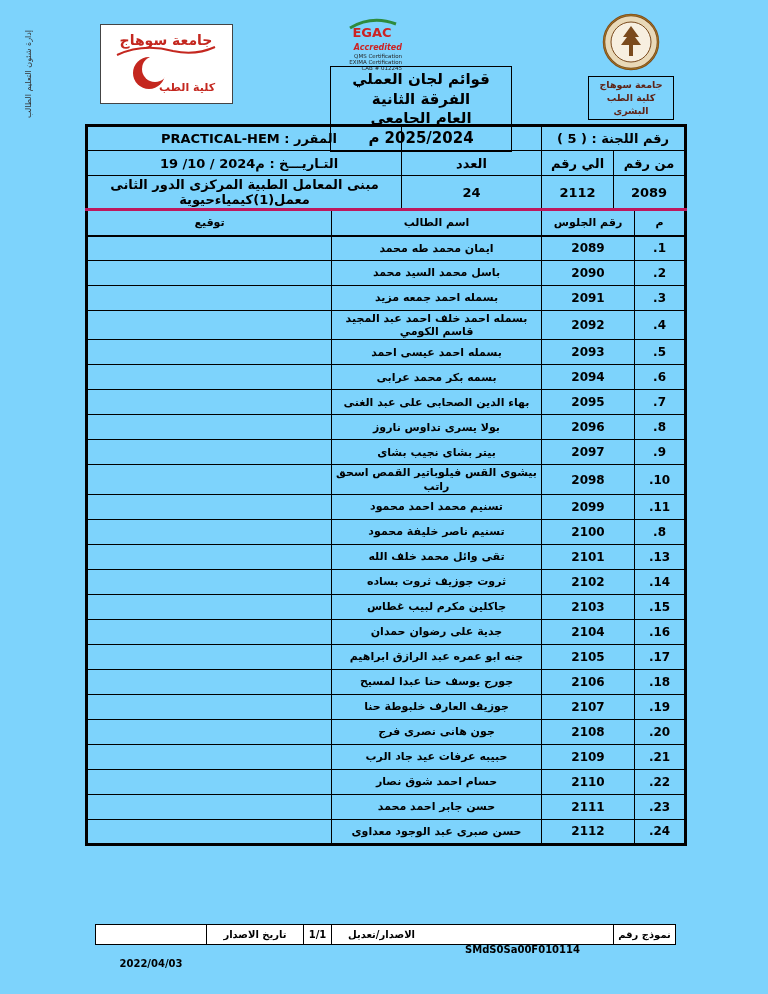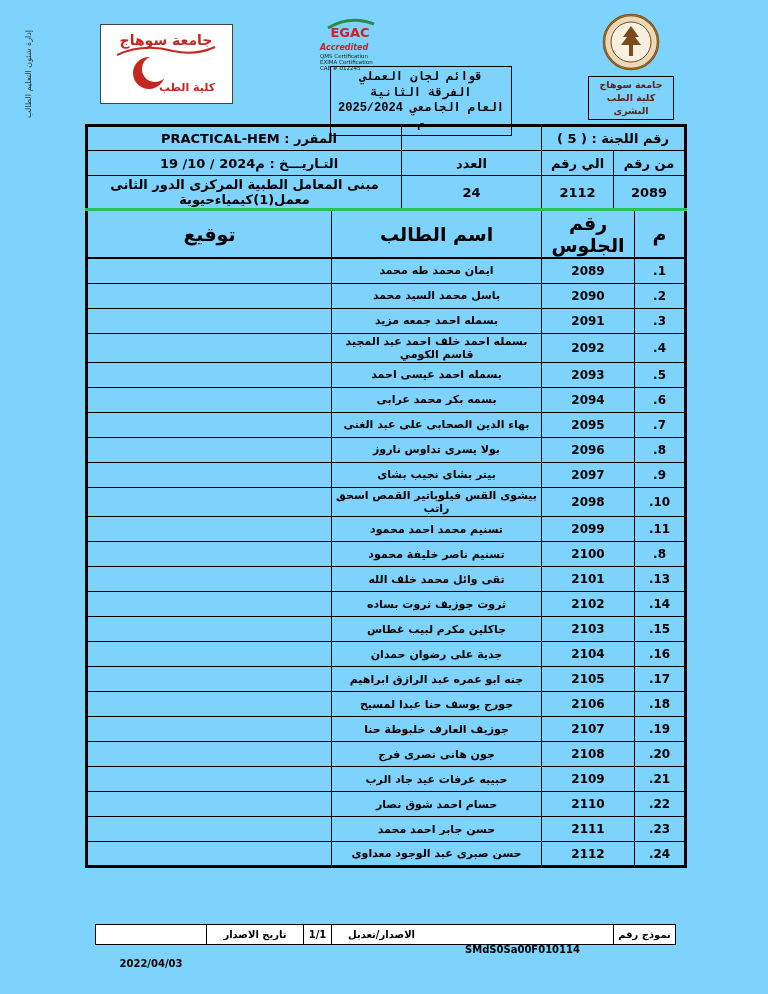--- a/index.html
+++ b/index.html
@@ -13,52 +13,52 @@
   
   .side-text{
     position:absolute; left:24px; top:118px;
     transform:rotate(-90deg); transform-origin:left top;
     font-size:8px; color:#333; white-space:nowrap; letter-spacing:.5px;
   }
   .stamp{
     position:absolute; left:100px; top:24px; width:133px; height:80px;
     border:1.5px solid #444; background:#fff;
   }
-  .egac{ position:absolute; left:320px; top:15px; width:82px; text-align:left; line-height:1.15; }
+  .egac{ position:absolute; left:320px; top:15px; width:82px; text-align:right; line-height:1.15; }
   .egac-acc{ color:#c22; font-size:8px; font-weight:bold; font-style:italic; }
   .egac-line{ font-size:5.5px; color:#222; }
   .aja{ position:absolute; left:416px; top:15px; width:80px; text-align:center; }
   .iso-row{ display:flex; gap:2px; justify-content:center; margin-top:1px; }
   .iso-pill{ border:1px solid #1d4f9e; border-radius:6px; font-size:5.5px; color:#1d4f9e; padding:0 2px; white-space:nowrap; font-weight:bold; }
   .title-box{
     position:absolute; left:330px; top:66px; width:182px;
     border:1.5px solid #000; text-align:center; padding:3px 2px;
-    font-weight:bold; font-size:12px; line-height:1.3; direction:rtl;font-family:Liberation Mono, monospace;
+    font-weight:bold; font-size:15px; line-height:1.3; direction:rtl;
   }
   .uni{ position:absolute; left:588px; top:13px; width:86px; text-align:center; }
   .uni-box{
     border:1px solid #000; margin-top:1px; padding:2px 1px;
     font-size:9.5px; font-weight:bold; line-height:1.35; direction:rtl; color:#5e2417;
   }
 
   
   table.main{
     position:absolute; left:85px; top:124px; width:600px;
     border-collapse:collapse; direction:rtl; border:3px solid #000;
     table-layout:fixed;
   }
   .main td, .main th{
     border:1px solid #000; font-weight:bold; text-align:center;
     vertical-align:middle; padding:1px 3px; overflow:hidden;
   }
   .main .info td{ height:25px; font-size:13px; }
   .main .loc{ font-size:10.5px; }
   .main .colhead th{
-    height:26px; font-size:19px;
-    border-top:3px solid #22c55e; border-bottom:2.5px solid #000;
+    height:26px; font-size:11px;
+    border-top:3px solid #be185d; border-bottom:2.5px solid #000;
   }
   .main .students td{ height:25px; }
   .c-num{ font-size:12px; }
   .c-seat{ font-size:12px; }
   .c-name{ font-size:11px; line-height:1.2; }
   .ltr{ direction:ltr; unicode-bidi:embed; }
   .gap{ margin-inline-start:9px; }
 
   
   .footer{

